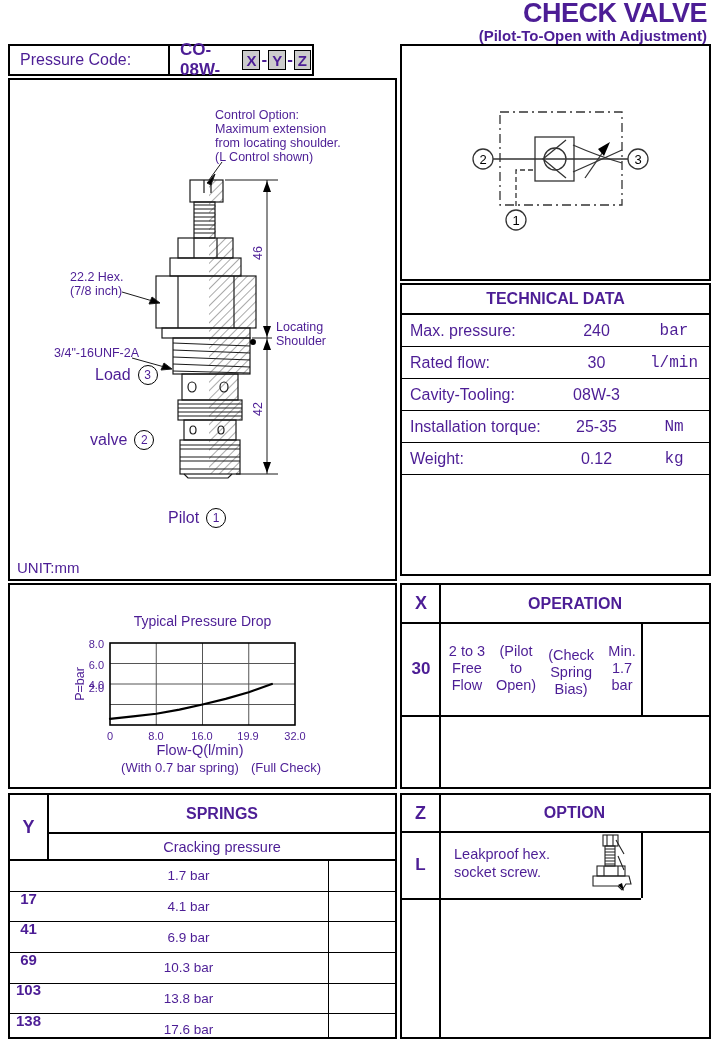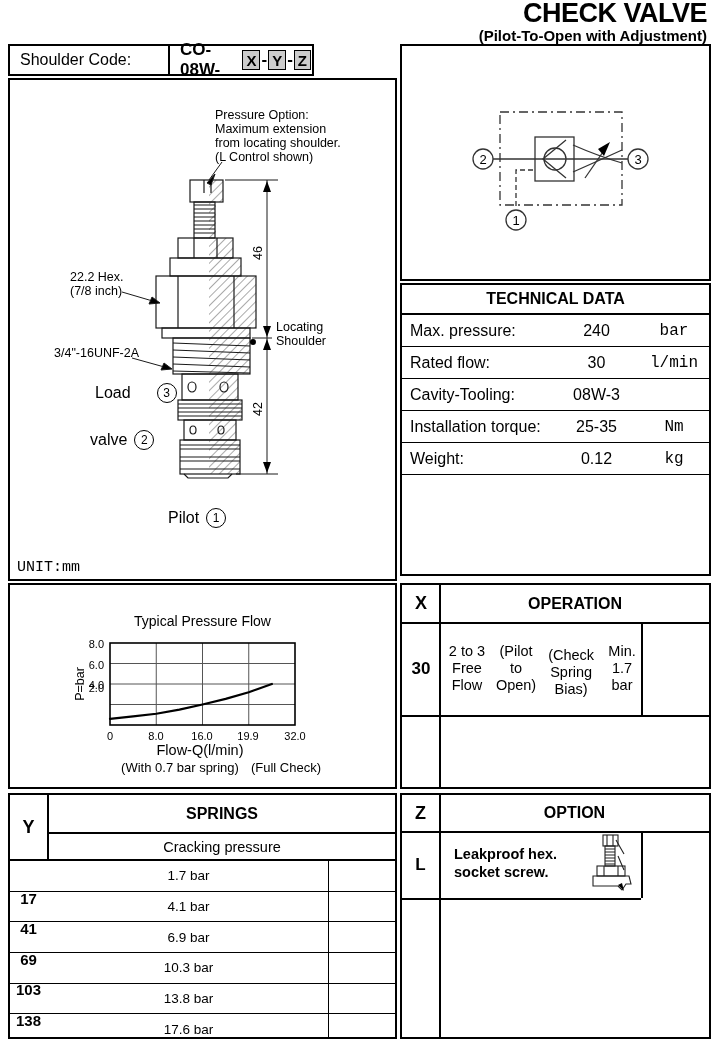--- a/index.html
+++ b/index.html
@@ -1,36 +1,36 @@
 <!DOCTYPE html>
 <html><head>
 <meta charset="utf-8">
 <style>
   html,body{margin:0;padding:0;background:#fff;}
   #page{position:relative;width:711px;height:1039px;background:#fff;overflow:hidden;
-        font-family:"Liberation Sans",sans-serif;color:#000000;}
+        font-family:"Liberation Sans",sans-serif;color:#4c1d95;}
   .abs{position:absolute;}
   .box{position:absolute;border:2px solid #000;background:#fff;}
   .ctr{display:flex;align-items:center;justify-content:center;text-align:center;}
   .b{font-weight:bold;}
   
   #title{right:4px;top:-2px;font-size:27px;font-weight:bold;letter-spacing:-0.5px;}
   #subtitle{right:4px;top:27px;font-size:15px;font-weight:bold;}
   
   #ordering{left:8px;top:44px;width:302px;height:28px;display:flex;align-items:stretch;}
   #ordering .lbl{width:148px;border-right:2px solid #000;display:flex;align-items:center;padding-left:10px;font-size:16px;}
   #ordering .code{flex:1;display:flex;align-items:center;padding-left:10px;font-size:17px;font-weight:bold;}
   .codebox{display:inline-flex;align-items:center;justify-content:center;border:1.5px solid #000;background:#ccc;padding:0 3px;height:18px;margin:0 1px;font-size:15px;}
   
   #drawingBox{left:8px;top:78px;width:385px;height:499px;}
   .note{position:absolute;font-size:12.5px;line-height:14px;}
   .portlbl{position:absolute;font-size:16px;display:flex;align-items:center;}
   .circnum{display:inline-flex;align-items:center;justify-content:center;width:18px;height:18px;border:1.4px solid #000;border-radius:50%;font-size:12px;margin-left:7px;}
   .dimtxt{position:absolute;width:28px;height:14px;font-size:12.5px;text-align:center;transform:rotate(-90deg);}
-  #unitmm{position:absolute;left:7px;bottom:3px;font-size:15px;font-family:Liberation Mono, monospace;}
+  #unitmm{position:absolute;left:7px;bottom:3px;font-size:15px;}
   
   #schemBox{left:400px;top:44px;width:307px;height:233px;}
   
   #techBox{left:400px;top:283px;width:307px;height:289px;}
   #techBox .hd{height:28px;border-bottom:2px solid #000;font-size:16px;}
   .trow{display:flex;align-items:center;height:31px;border-bottom:1.5px solid #000;font-size:16px;}
   .trow .l{flex:1;padding-left:8px;}
   .trow .v{width:85px;text-align:center;}
   .trow .u{width:70px;text-align:center;font-family:Liberation Mono, monospace;}
   
@@ -52,21 +52,21 @@
 </style>
 </head>
 <body>
 
 <div id="page">
 
   <div class="abs" id="title">CHECK VALVE</div>
   <div class="abs" id="subtitle">(Pilot-To-Open with Adjustment)</div>
 
   <div class="box" id="ordering">
-    <div class="lbl">Shoulder Code:</div>
+    <div class="lbl">Pressure Code:</div>
     <div class="code">
       <span>CO-08W-</span>
         <span class="codebox">X</span>
         <span>-</span>
         <span class="codebox">Y</span>
         <span>-</span>
         <span class="codebox">Z</span>
     </div>
   </div>
 
@@ -139,37 +139,37 @@
         <line x1="212" y1="82" x2="199" y2="100"></line>
           <polygon points="197,103 205,94 201,105"></polygon>
         <line x1="112" y1="212" x2="146" y2="222"></line>
           <polygon points="150,223 139,224 142,217"></polygon>
         <line x1="122" y1="278" x2="158" y2="288"></line>
           <polygon points="162,289 151,290 154,283"></polygon>
       </g>
     </svg>
 
     <div class="note" style="left:205px;top:28px;">
-      <div>Pressure Option:</div>
+      <div>Control Option:</div>
       <div>Maximum extension</div>
       <div>from locating shoulder.</div>
       <div>(L Control shown)</div>
     </div>
     <div class="note" style="left:60px;top:190px;">
       <div>22.2 Hex.</div>
       <div>(7/8 inch)</div>
     </div>
     <div class="note" style="left:44px;top:266px;">3/4"-16UNF-2A</div>
     <div class="note" style="left:266px;top:240px;">
       <div>Locating</div>
       <div>Shoulder</div>
     </div>
     <div class="dimtxt" style="left:234px;top:166px;">46</div>
     <div class="dimtxt" style="left:234px;top:322px;">42</div>
-    <div class="portlbl" style="left:85px;top:303px;gap:19px;">
+    <div class="portlbl" style="left:85px;top:285px;">
       <span>Load</span>
       <span class="circnum">3</span>
     </div>
     <div class="portlbl" style="left:80px;top:350px;">
       <span>valve</span>
       <span class="circnum">2</span>
     </div>
     <div class="portlbl" style="left:158px;top:428px;">
       <span>Pilot</span>
       <span class="circnum">1</span>
@@ -225,21 +225,21 @@
       <div class="u">Nm</div>
     </div>
     <div class="trow">
       <div class="l">Weight:</div>
       <div class="v">0.12</div>
       <div class="u">kg</div>
     </div>
   </div>
 
   <div class="box" id="chartBox">
-    <div class="abs ctr" style="left:80px;top:28px;width:225px;font-size:14px;">Typical Pressure Flow</div>
+    <div class="abs ctr" style="left:80px;top:28px;width:225px;font-size:14px;">Typical Pressure Drop</div>
     <svg id="chart-svg" width="381" height="198" viewBox="0 0 381 198" class="abs" style="left:0;top:0">
         <line x1="146.25" y1="58" x2="146.25" y2="140" stroke="#555" stroke-width="1"></line>
         <line x1="192.5" y1="58" x2="192.5" y2="140" stroke="#555" stroke-width="1"></line>
         <line x1="238.75" y1="58" x2="238.75" y2="140" stroke="#555" stroke-width="1"></line>
         <line x1="100" y1="119.5" x2="285" y2="119.5" stroke="#555" stroke-width="1"></line>
         <line x1="100" y1="99" x2="285" y2="99" stroke="#555" stroke-width="1"></line>
         <line x1="100" y1="78.5" x2="285" y2="78.5" stroke="#555" stroke-width="1"></line>
         <rect x="100" y="58" width="185" height="82" fill="none" stroke="#000" stroke-width="1.6"></rect>
         <polyline points="100,133.85 123.125,131.2875 146.25,128.725 169.375,124.625 192.5,119.5 215.625,113.8625 238.75,107.19999999999999 261.875,99" fill="none" stroke="#000" stroke-width="2.2" stroke-linejoin="round" stroke-linecap="round"></polyline>
       </svg>
@@ -311,21 +311,21 @@
       </div>
     </div>
   </div>
 
   <div class="box" id="optBox">
     <div class="keycol"></div>
     <div class="abs ctr b" style="left:0;top:0;width:37px;height:36px;font-size:18px;">Z</div>
     <div class="abs ctr b" style="left:38px;top:0;right:0;height:36px;font-size:16px;">OPTION</div>
     <div class="abs" style="left:0;top:36px;right:0;border-top:2px solid #000;"></div>
     <div class="abs ctr b" style="left:0;top:36px;width:37px;height:67px;font-size:17px;">L</div>
-    <div class="abs" style="left:38px;top:36px;width:201px;height:67px;border-right:2px solid #000;font-weight:bold;">
+    <div class="abs" style="left:38px;top:36px;width:201px;height:67px;border-right:2px solid #000;">
       <div style="position:absolute;left:14px;top:15px;font-size:14.5px;line-height:17.5px;">
         <div>Leakproof hex.</div>
         <div>socket screw.</div>
       </div>
       <svg width="44" height="62" viewBox="0 0 44 62" style="position:absolute;left:148px;top:3px;">
         <g stroke="#222" stroke-width="1.1" fill="none">
           <rect x="15" y="1" width="15" height="11"></rect>
           <line x1="19" y1="1" x2="19" y2="12"></line>
             <line x1="25" y1="1" x2="25" y2="12"></line>
           <rect x="17" y="12" width="10" height="20"></rect>

